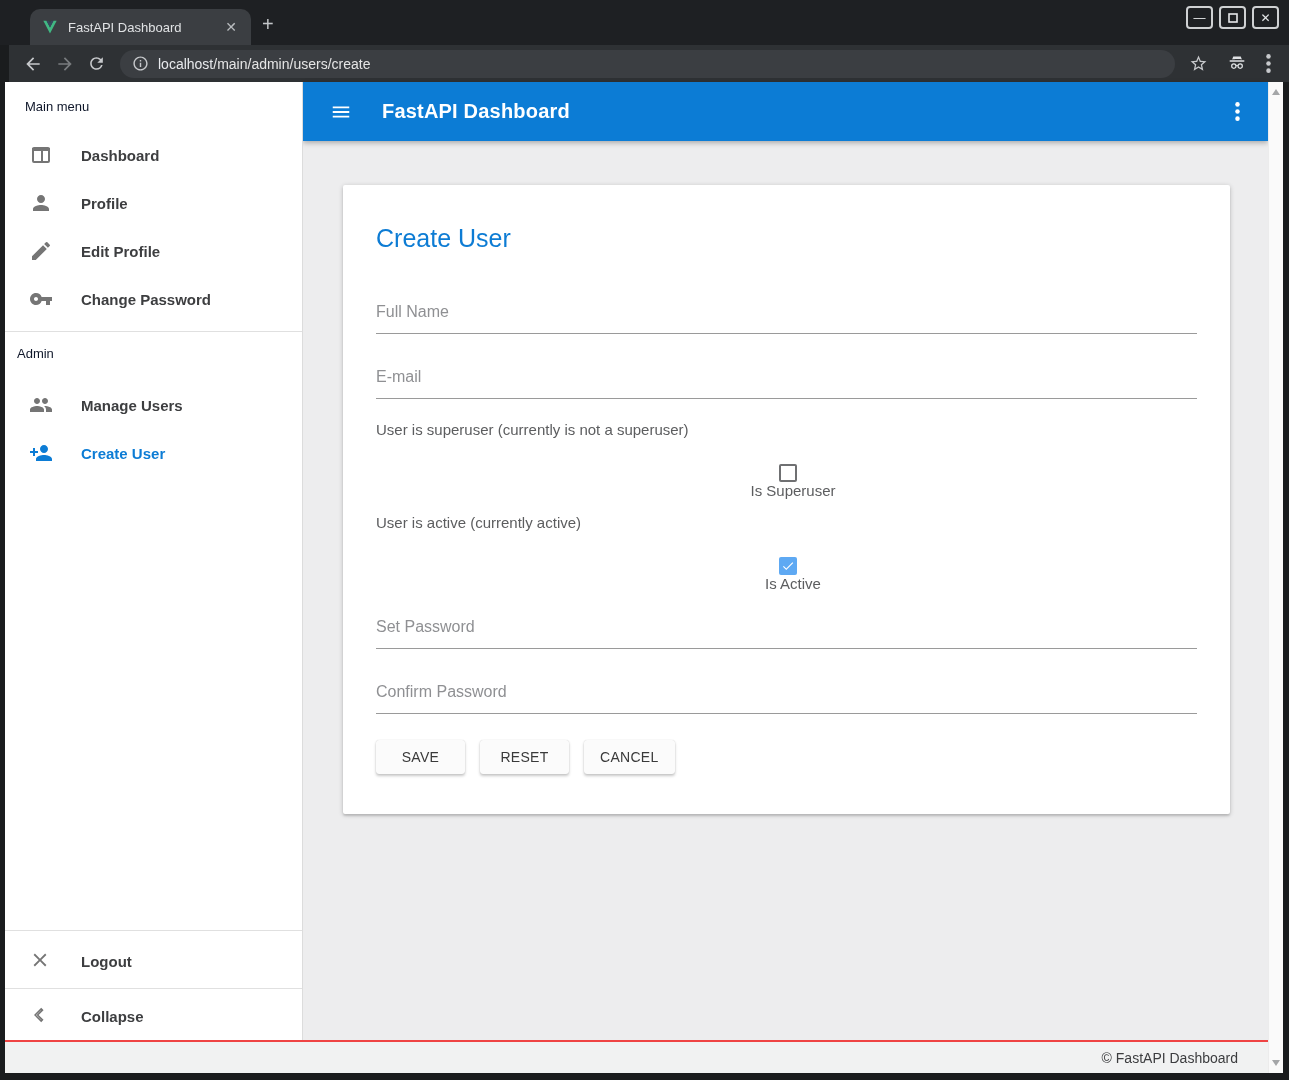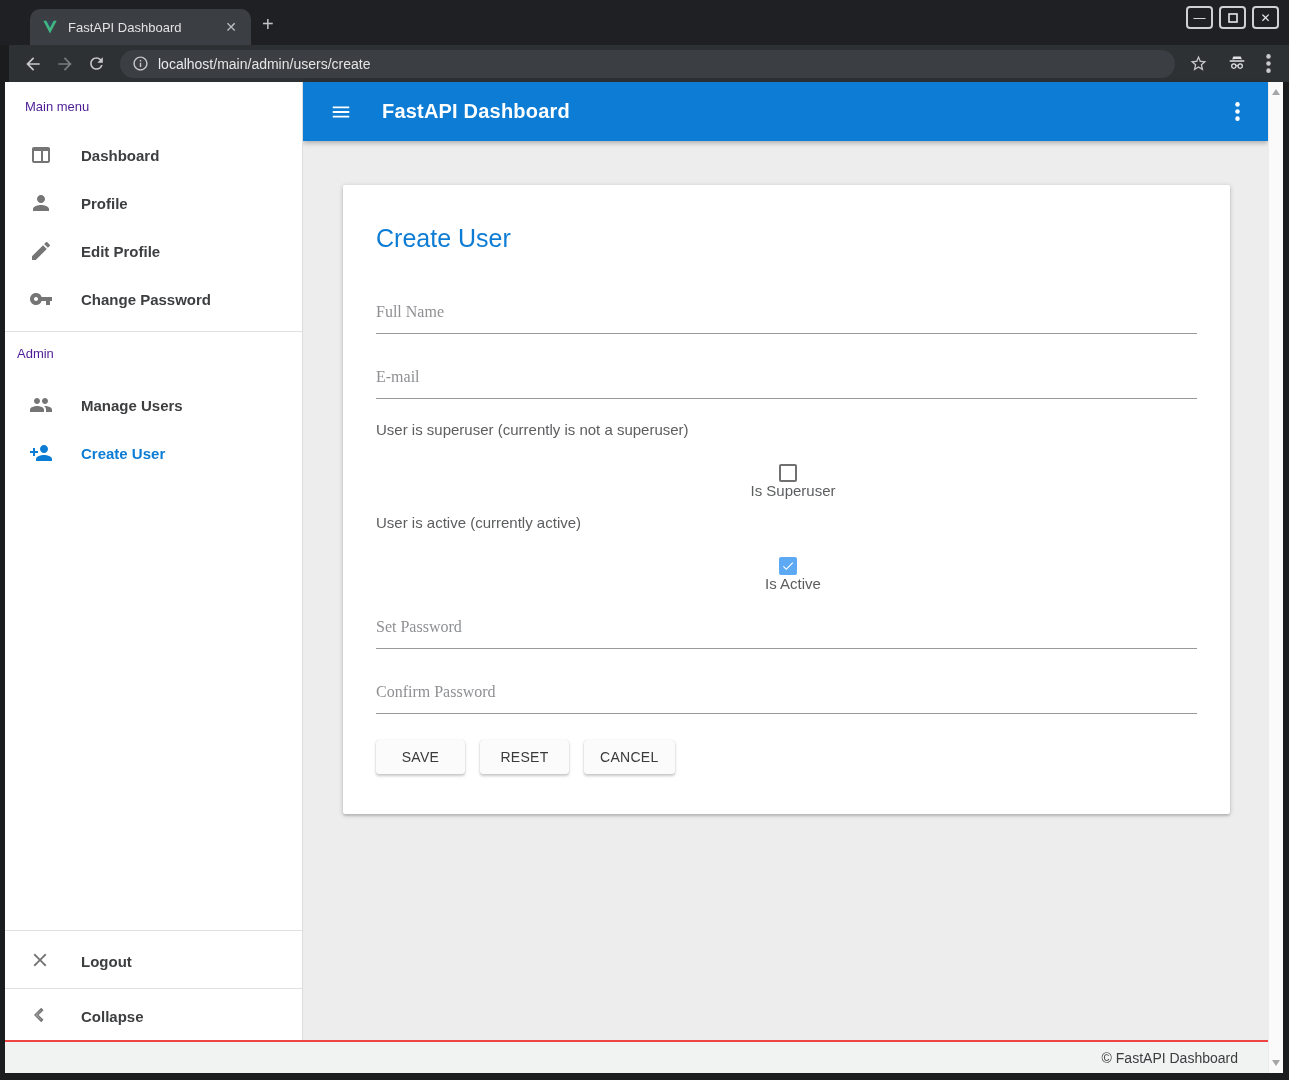--- a/index.html
+++ b/index.html
@@ -41,21 +41,21 @@
   .tool-right { display:flex; align-items:center; gap:18px; margin-right:4px; }
 
   
   .page { position:absolute; top:82px; left:5px; right:6px; bottom:7px; background:#ededee; }
 
   
   .sidebar {
     position:absolute; left:0; top:0; width:298px; height:958px; background:#ffffff;
     border-right:1px solid #dcdcdc; z-index:3;
   }
-  .side-caption { padding:17px 0 0 20px; font-size:13px; color:#4c1d95; height:37px; }
+  .side-caption { padding:17px 0 0 20px; font-size:13px; color:#0f172a; height:37px; }
   .side-list { margin-top:12px; }
   .side-item { height:48px; display:flex; align-items:center; padding-left:24px; cursor:pointer;font-weight:bold; }
   .side-item .ic { width:24px; height:24px; }
   .side-item .lbl { margin-left:28px; font-size:15px; color:#3d3e40; }
   .side-item.active .lbl { color:#0c7cd5; }
   .divider { border-top:1px solid #e0e0e0; }
   .sect2 { margin-top:8px; }
   .side-bottom { position:absolute; bottom:0; left:0; right:0; border-top:1px solid #e0e0e0; padding-top:6px; }
   .side-bottom .divider { margin:3px 0; }
 
@@ -73,21 +73,21 @@
   .card {
     margin:44px 38px 0 40px; width:887px; background:#ffffff; border-radius:2px;
     box-shadow:0 1px 5px rgba(0,0,0,.2), 0 2px 2px rgba(0,0,0,.12);
     padding:0 33px 40px 33px;
   }
   .card-title { padding-top:38px; font-size:25px; font-weight:normal; color:#0d7cd4; line-height:30px; }
   .mfield { margin-top:50px; }
   .mfield.tight { margin-top:34px; }
   .mfield input {
     width:100%; border:none; border-bottom:1px solid #9a9a9a; outline:none;
-    font-family:Liberation Serif, serif; font-size:16px; color:#2b2b2b;
+    font-family:Liberation Sans, sans-serif; font-size:16px; color:#2b2b2b;
     padding:0 0 12px 0; background:transparent;
   }
   .mfield input::placeholder { color:#8f9093; opacity:1; }
   .note { margin-top:22px; font-size:15px; color:#5c5d5f; line-height:17px; }
   .note.second { margin-top:30px; }
   .cbrow { margin-top:26px; display:flex; align-items:center; height:20px;flex-direction:column; }
   .cbox {
     width:18px; height:18px; border:2px solid #6f7072; border-radius:2px; margin-left:3px;
     flex:none;
   }

